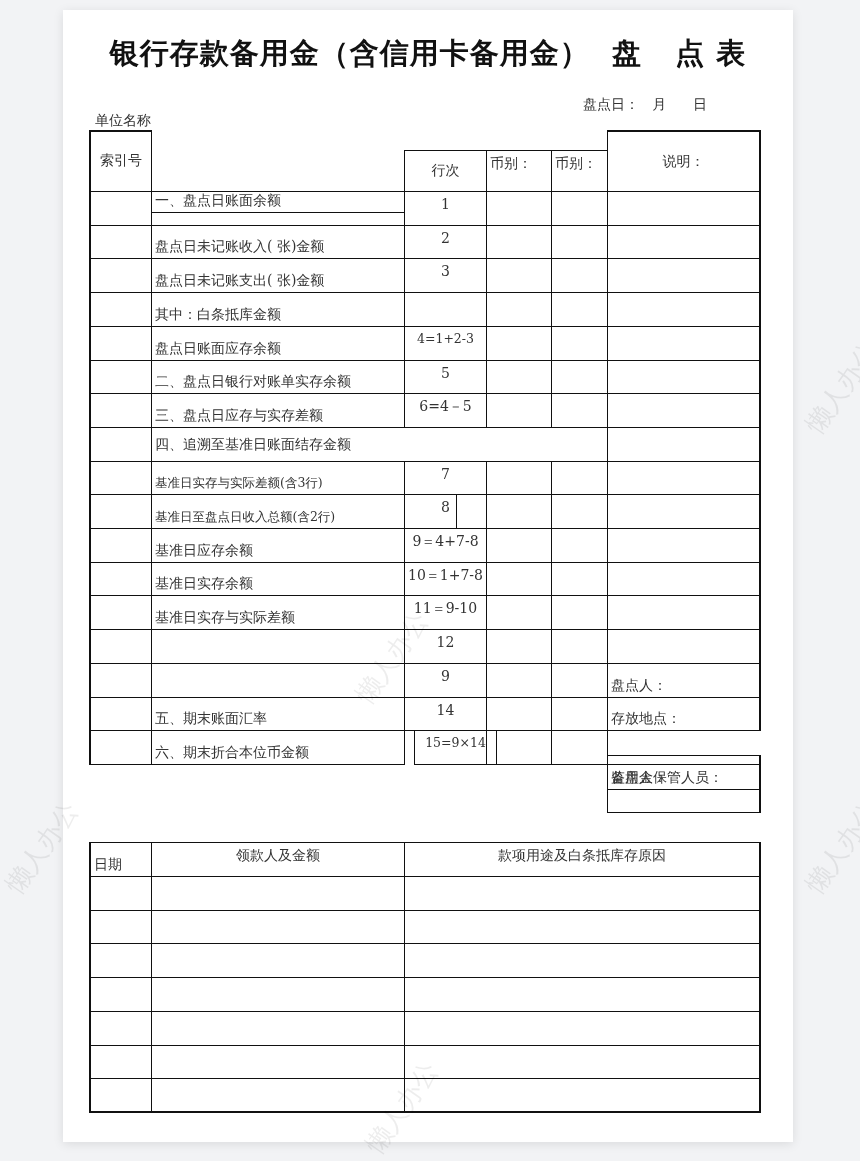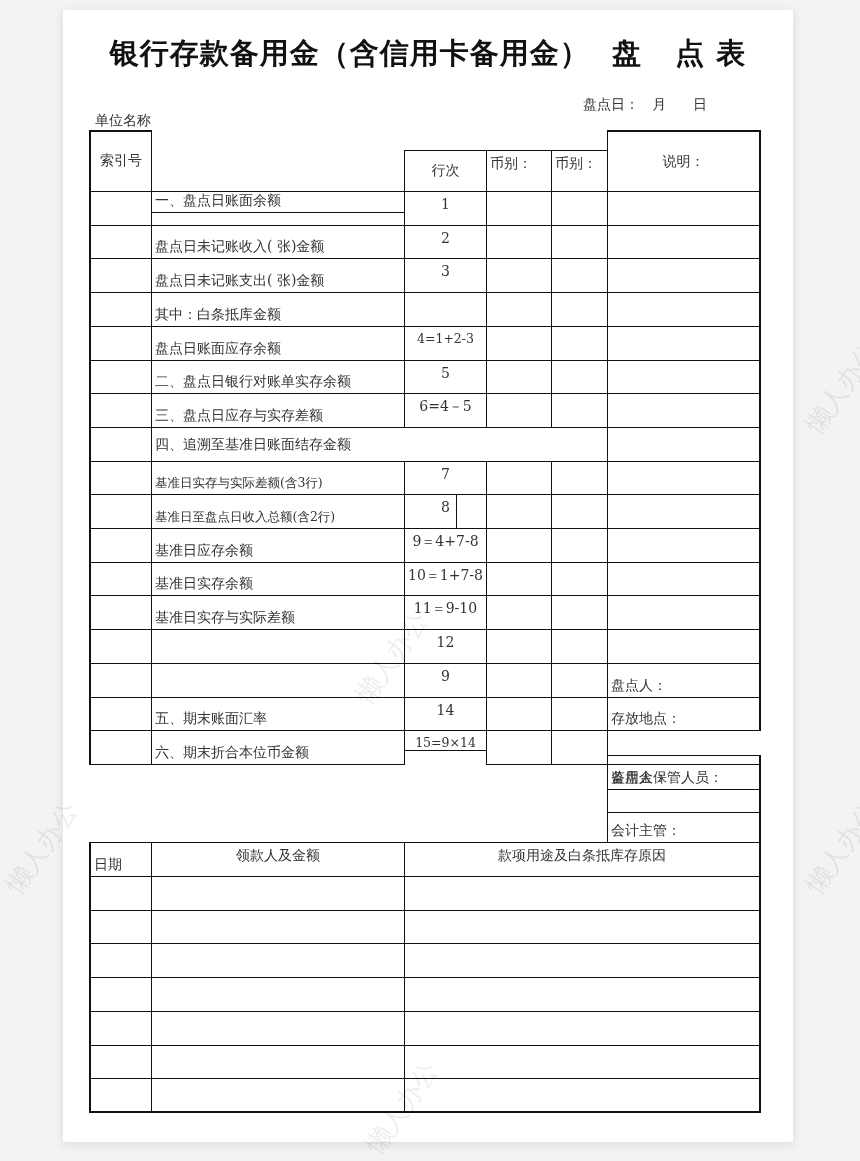--- a/index.html
+++ b/index.html
@@ -156,28 +156,27 @@
       <div class="cell " style="left: 552px; top: 664px; width: 57px; height: 35px;"></div>
       <div class="cell bl outer-r" style="left: 608px; top: 664px; width: 154px; height: 35px;">盘点人：</div>
       <div class="cell outer-l" style="left: 90px; top: 698px; width: 63px; height: 34px;"></div>
       <div class="cell bl" style="left: 152px; top: 698px; width: 254px; height: 34px;">五、期末账面汇率</div>
       <div class="cell ct" style="left: 405px; top: 698px; width: 83px; height: 34px;">14</div>
       <div class="cell " style="left: 487px; top: 698px; width: 66px; height: 34px;"></div>
       <div class="cell " style="left: 552px; top: 698px; width: 57px; height: 34px;"></div>
       <div class="cell bl outer-r" style="left: 608px; top: 698px; width: 154px; height: 34px;">存放地点：</div>
       <div class="cell outer-l" style="left: 90px; top: 731px; width: 63px; height: 35px;"></div>
       <div class="cell bl" style="left: 152px; top: 731px; width: 254px; height: 35px;">六、期末折合本位币金额</div>
-      <div class="cell ct small" style="left: 405px; top: 731px; width: 83px; height: 21px; text-align: center;">15=9×14</div>
+      <div class="cell ct small" style="left: 415px; top: 731px; width: 83px; height: 35px; text-align: center;">15=9×14</div>
       <div class="cell " style="left: 487px; top: 731px; width: 66px; height: 35px;"></div>
       <div class="cell " style="left: 552px; top: 731px; width: 57px; height: 35px;"></div>
       <div class="cell bl outer-r" style="left: 608px; top: 731px; width: 154px; height: 35px; margin-top: 24px;">监盘人：</div>
     </div>
 
   <div class="cell tl outer-r" style="left:608px;top:765px;width:154px;height:49px;">备用金保管人员：</div>
-  <div class="cell bl outer-r" style="left:608px;top:813px;width:154px;height:31px;">会计主管：</div>
 
   <div class="cell bl outer-l" style="left:90px;top:843px;width:63px;height:35px;">日期</div>
   <div class="cell ct" style="left:152px;top:843px;width:254px;height:35px;">领款人及金额</div>
   <div class="cell ct outer-r" style="left:405px;top:843px;width:357px;height:35px;">款项用途及白条抵库存原因</div>
 
   <div id="iou-rows">
       <div class="cell outer-l" style="left: 90px; top: 877px; width: 63px; height: 35px;"></div>
       <div class="cell " style="left: 152px; top: 877px; width: 254px; height: 35px;"></div>
       <div class="cell outer-r" style="left: 405px; top: 877px; width: 357px; height: 35px;"></div>
       <div class="cell outer-l" style="left: 90px; top: 911px; width: 63px; height: 34px;"></div>

